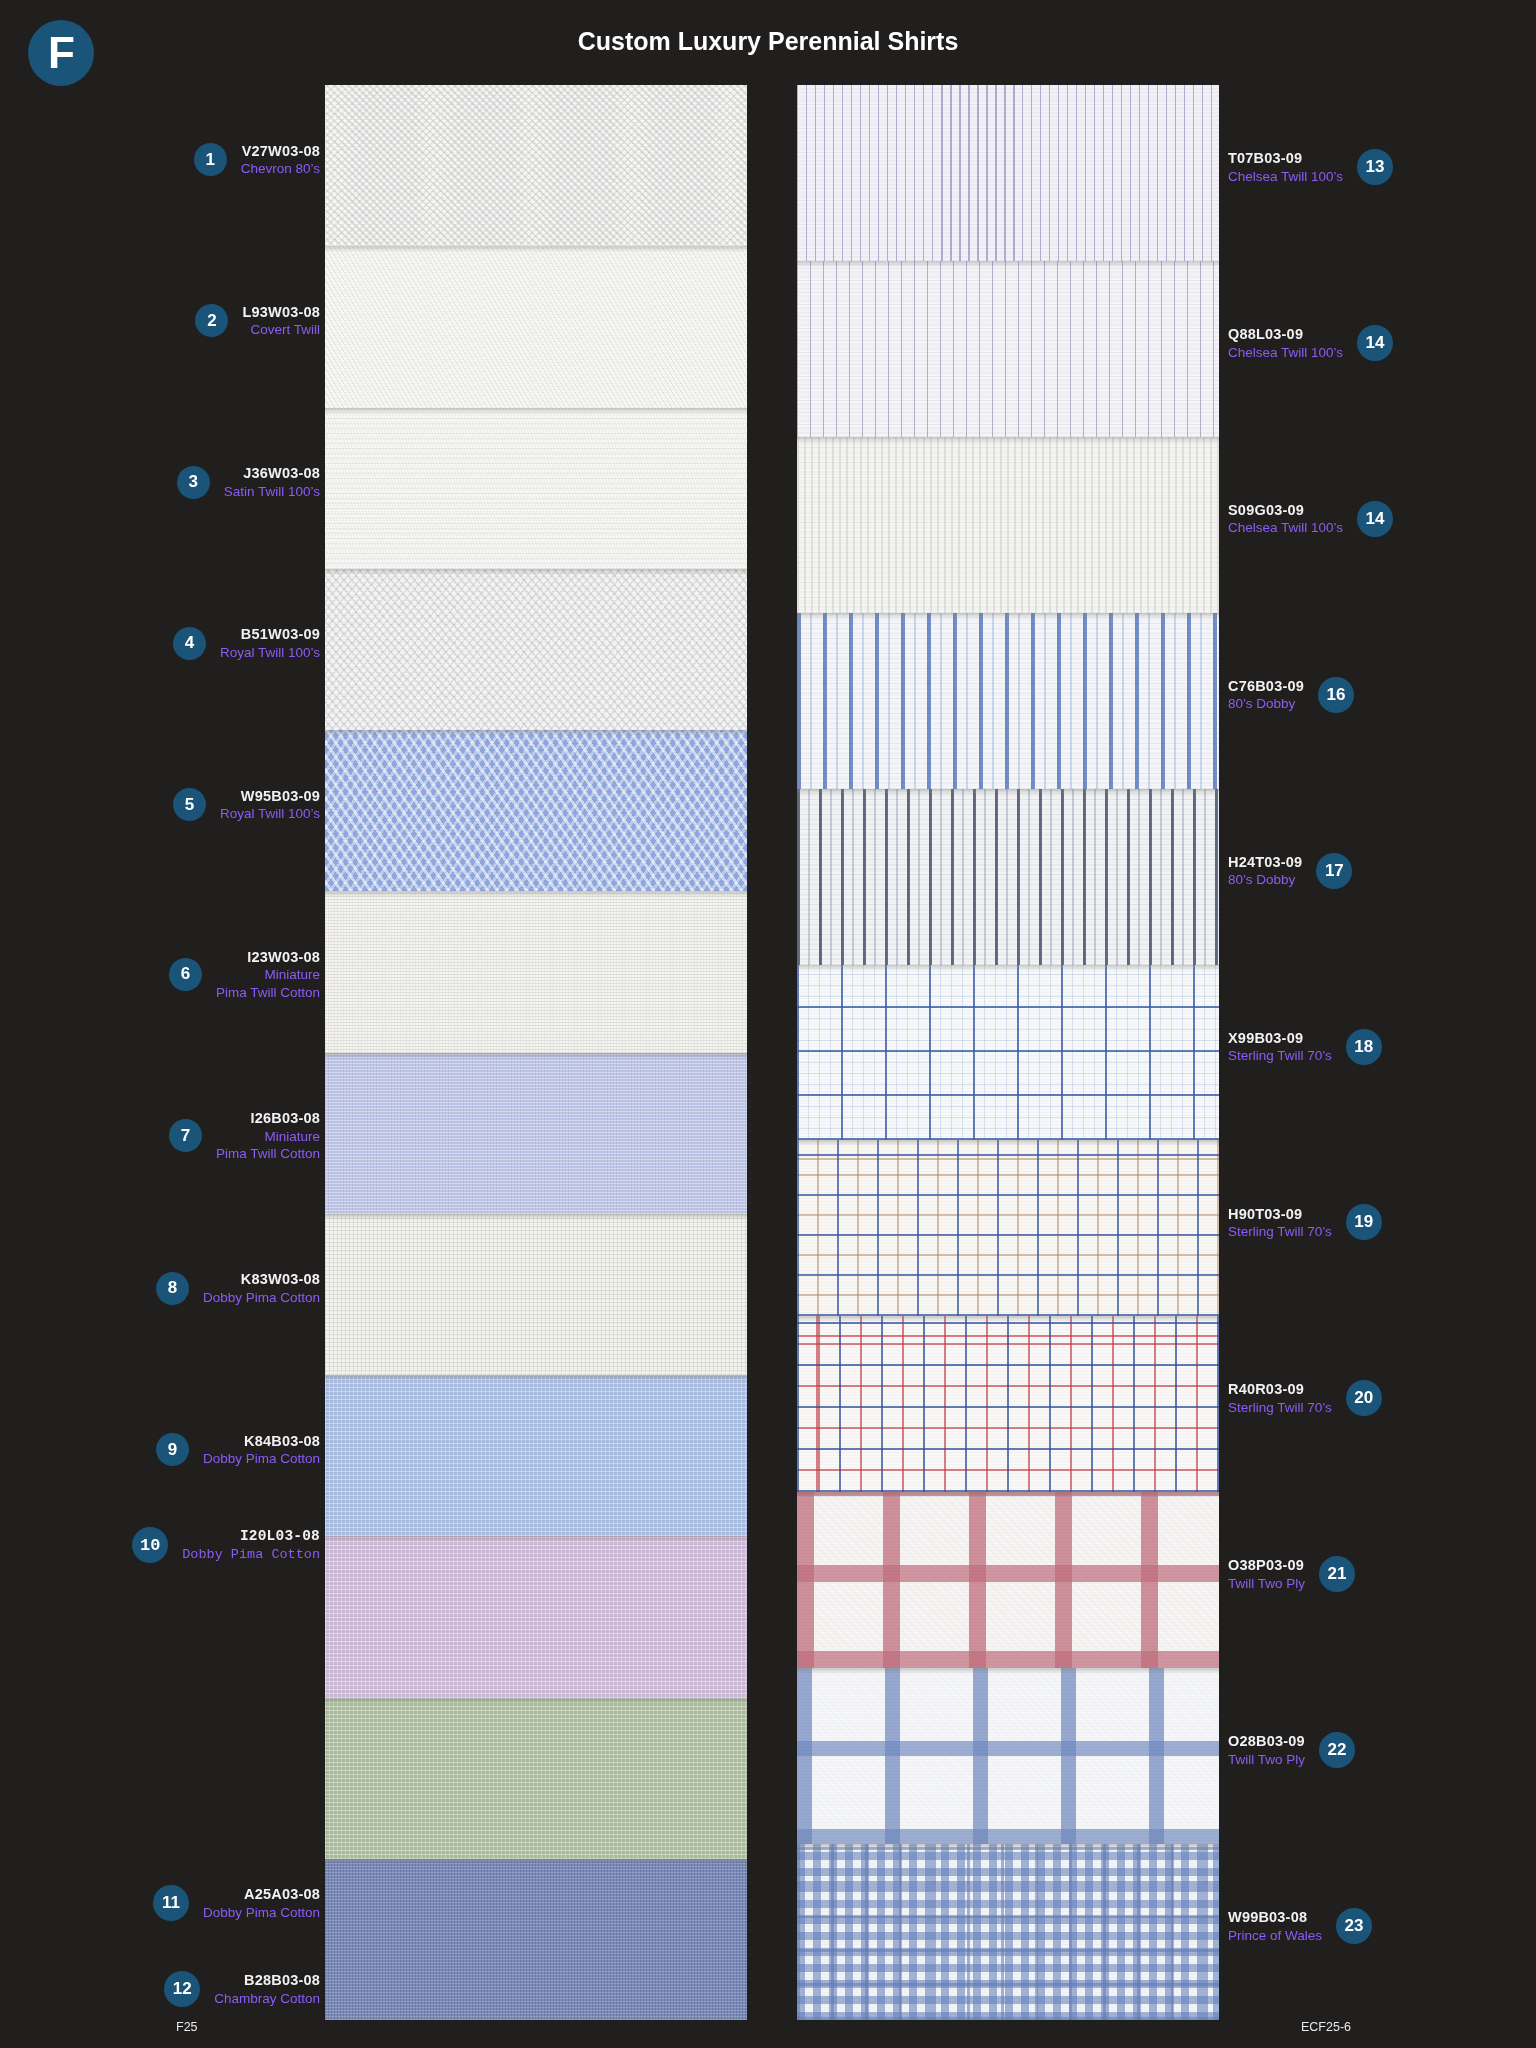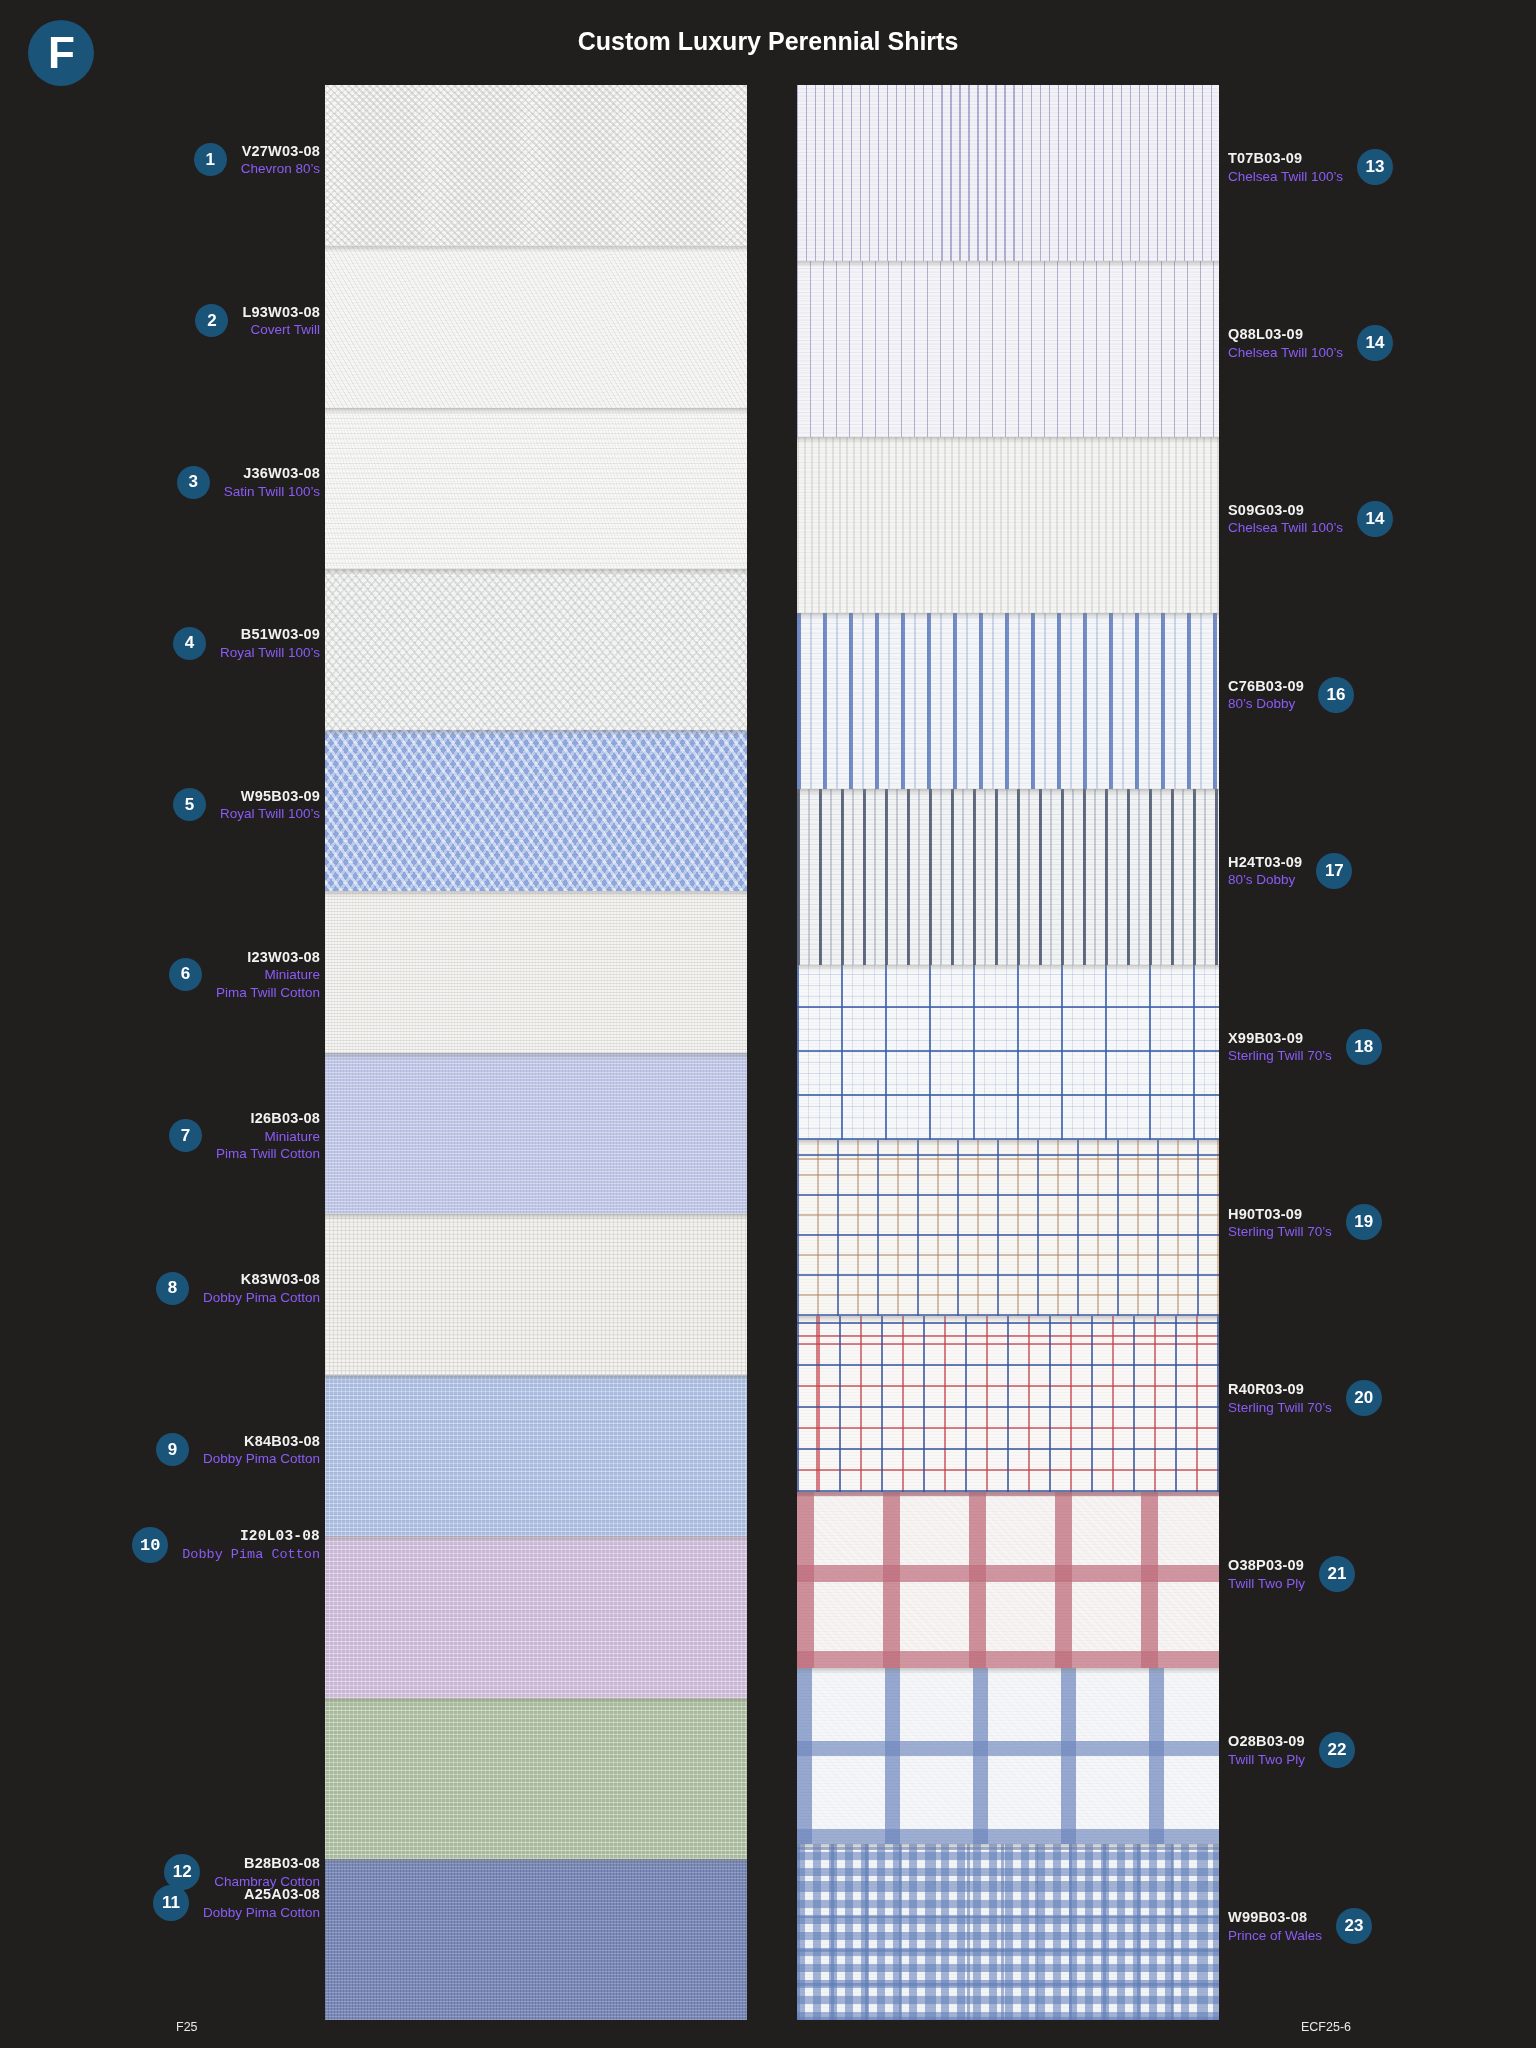--- a/index.html
+++ b/index.html
@@ -514,21 +514,21 @@
         <span class="desc">Dobby Pima Cotton</span>
       </div>
     </div>
     <div class="label label-left" style="top: 1855px; margin-top: 30px;">
       <div class="num-badge wide">11</div>
       <div class="label-text">
         <span class="code">A25A03-08</span>
         <span class="desc">Dobby Pima Cotton</span>
       </div>
     </div>
-    <div class="label label-left" style="top: 1854px; justify-content: center;">
+    <div class="label label-left" style="top: 1971px; justify-content: center;">
       <div class="num-badge wide">12</div>
       <div class="label-text">
         <span class="code">B28B03-08</span>
         <span class="desc">Chambray Cotton</span>
       </div>
     </div>
   </div>
 <div id="labels-right">
     <div class="label label-right" style="top: 148.955px;">
       <div class="num-badge wide">13</div>

